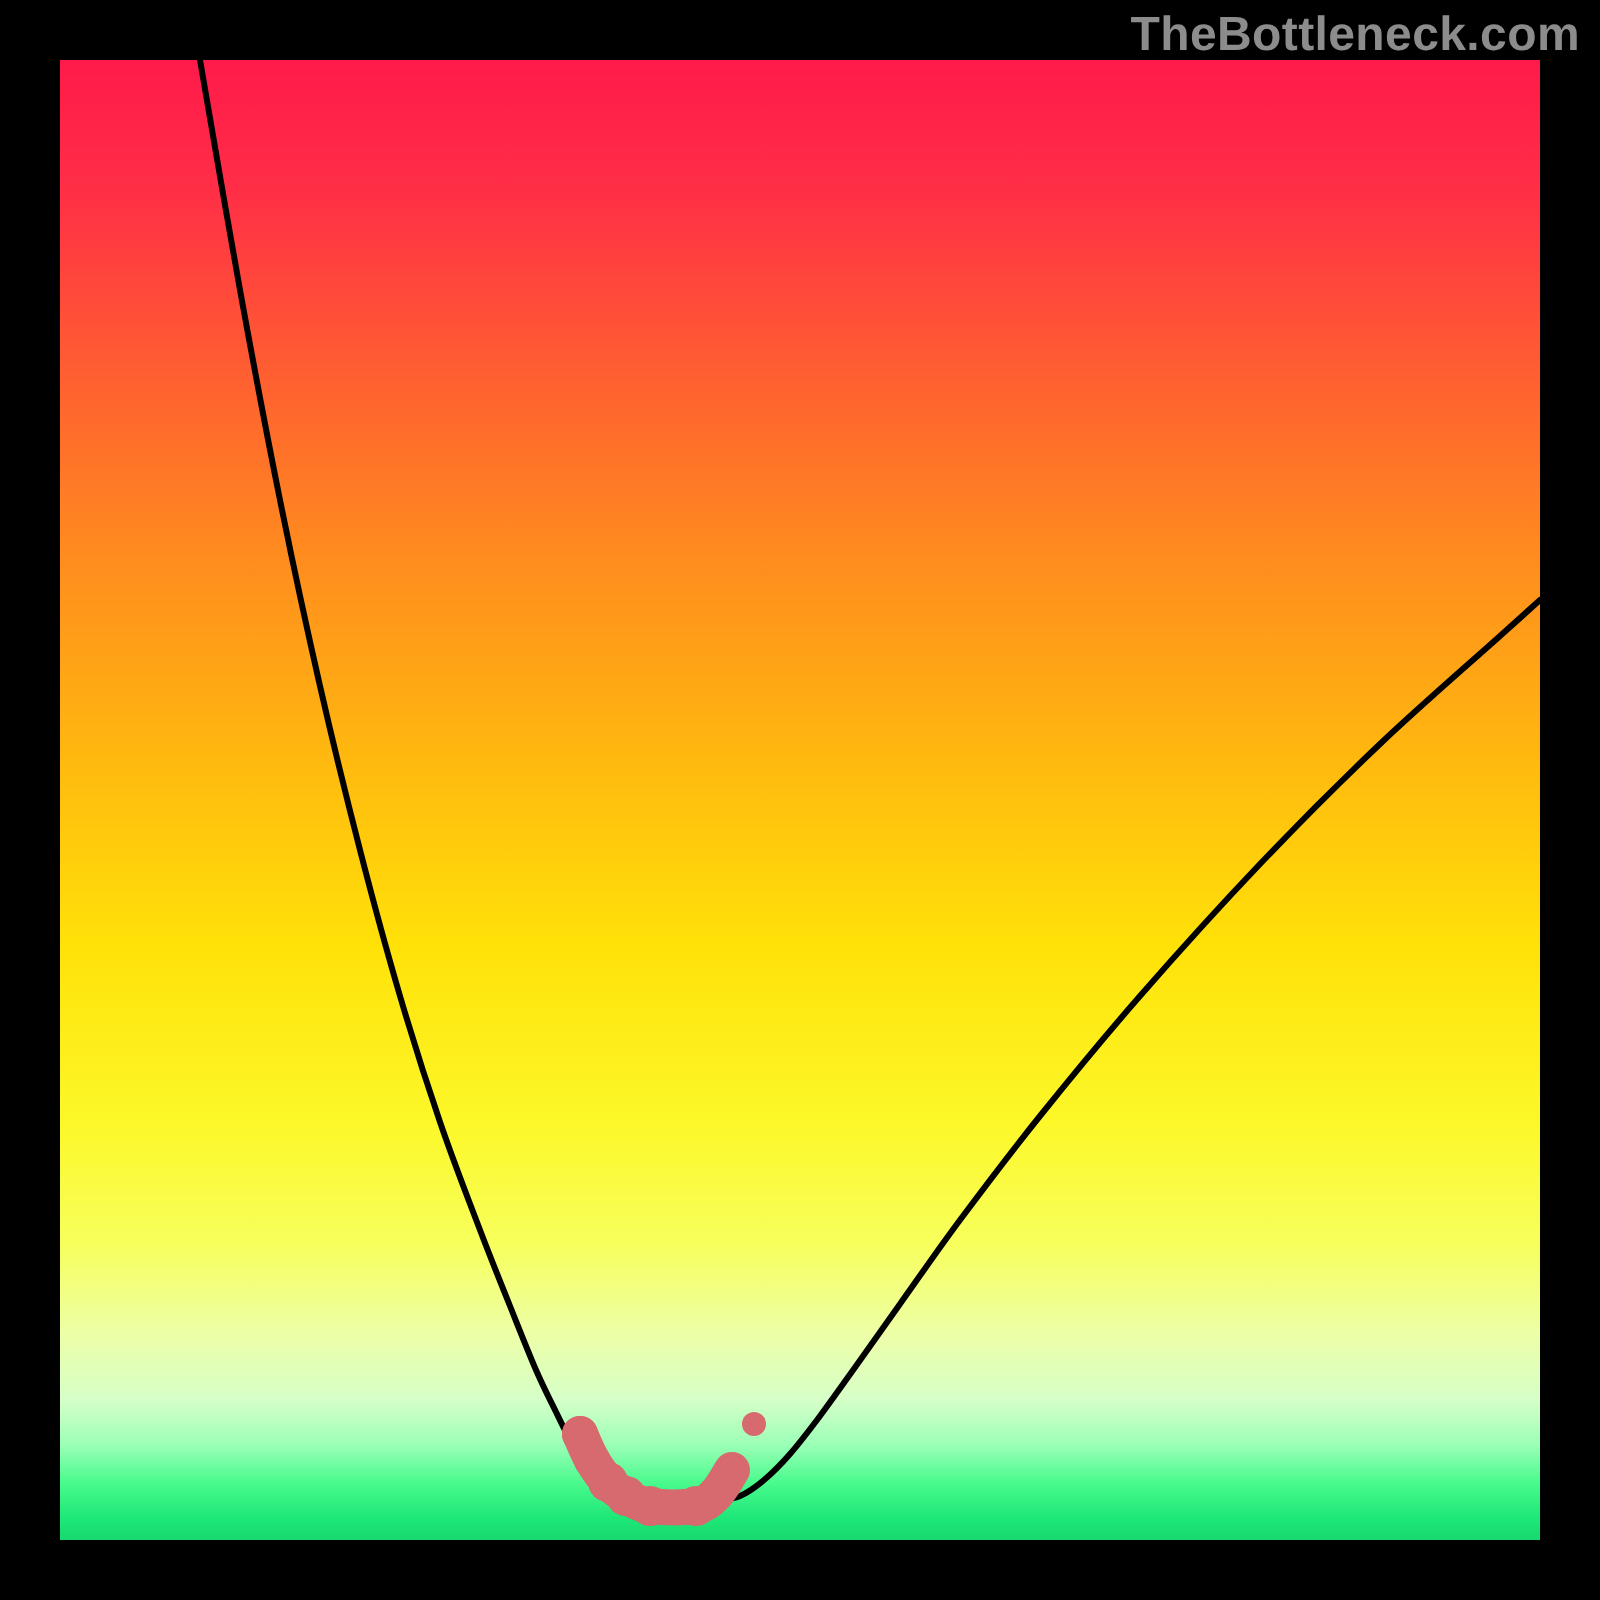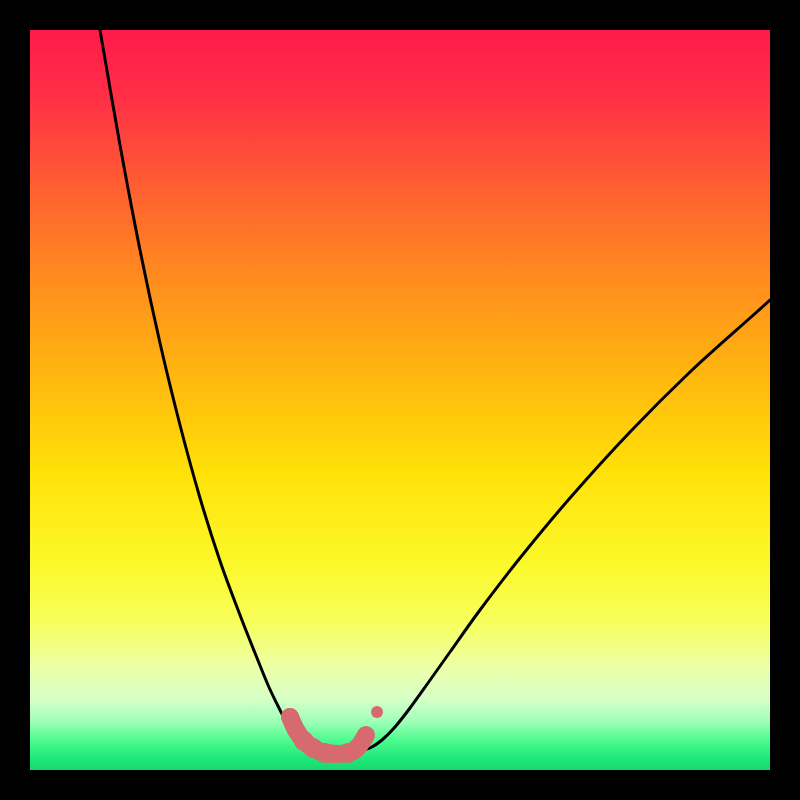--- a/index.html
+++ b/index.html
@@ -36,20 +36,21 @@
     letter-spacing: 0.2px;
     z-index: 10;
     user-select: none;
   }
   svg { display: block; }
 </style>
 </head>
 <body>
 
 <div class="frame">
+  <div class="watermark">TheBottleneck.com</div>
   <div class="plot">
     <svg id="chart-svg" width="740" height="740" viewBox="0 0 740 740">
       <defs>
         <linearGradient id="bg-grad" x1="0" y1="0" x2="0" y2="1">
             <stop offset="0%" stop-color="#ff1a4b"></stop>
             <stop offset="9%" stop-color="#ff2f46"></stop>
             <stop offset="20%" stop-color="#ff5a33"></stop>
             <stop offset="33%" stop-color="#ff8a1f"></stop>
             <stop offset="47%" stop-color="#ffb80f"></stop>
             <stop offset="60%" stop-color="#ffe208"></stop>

